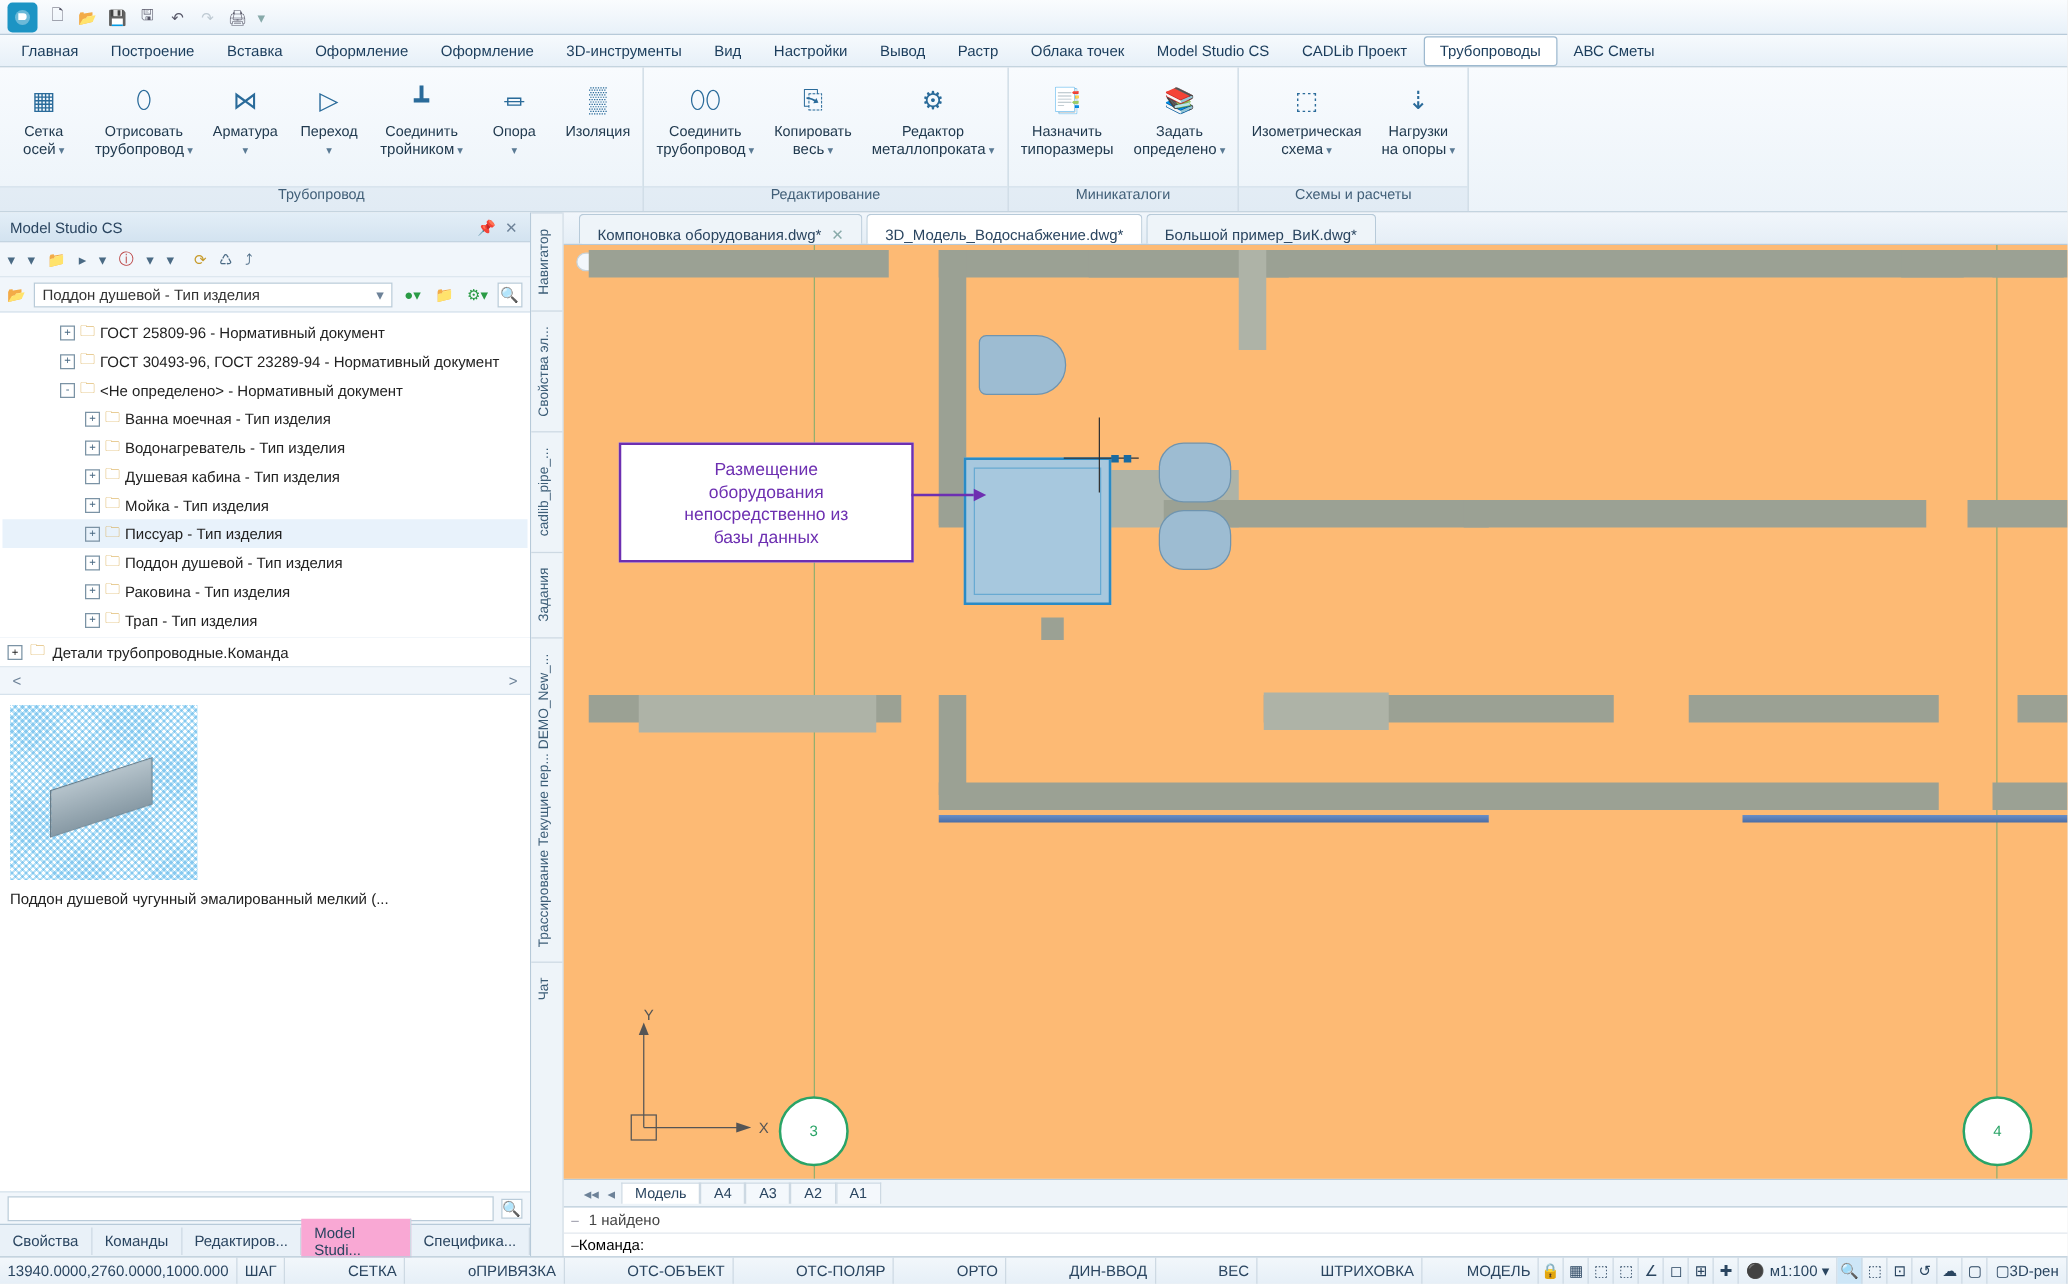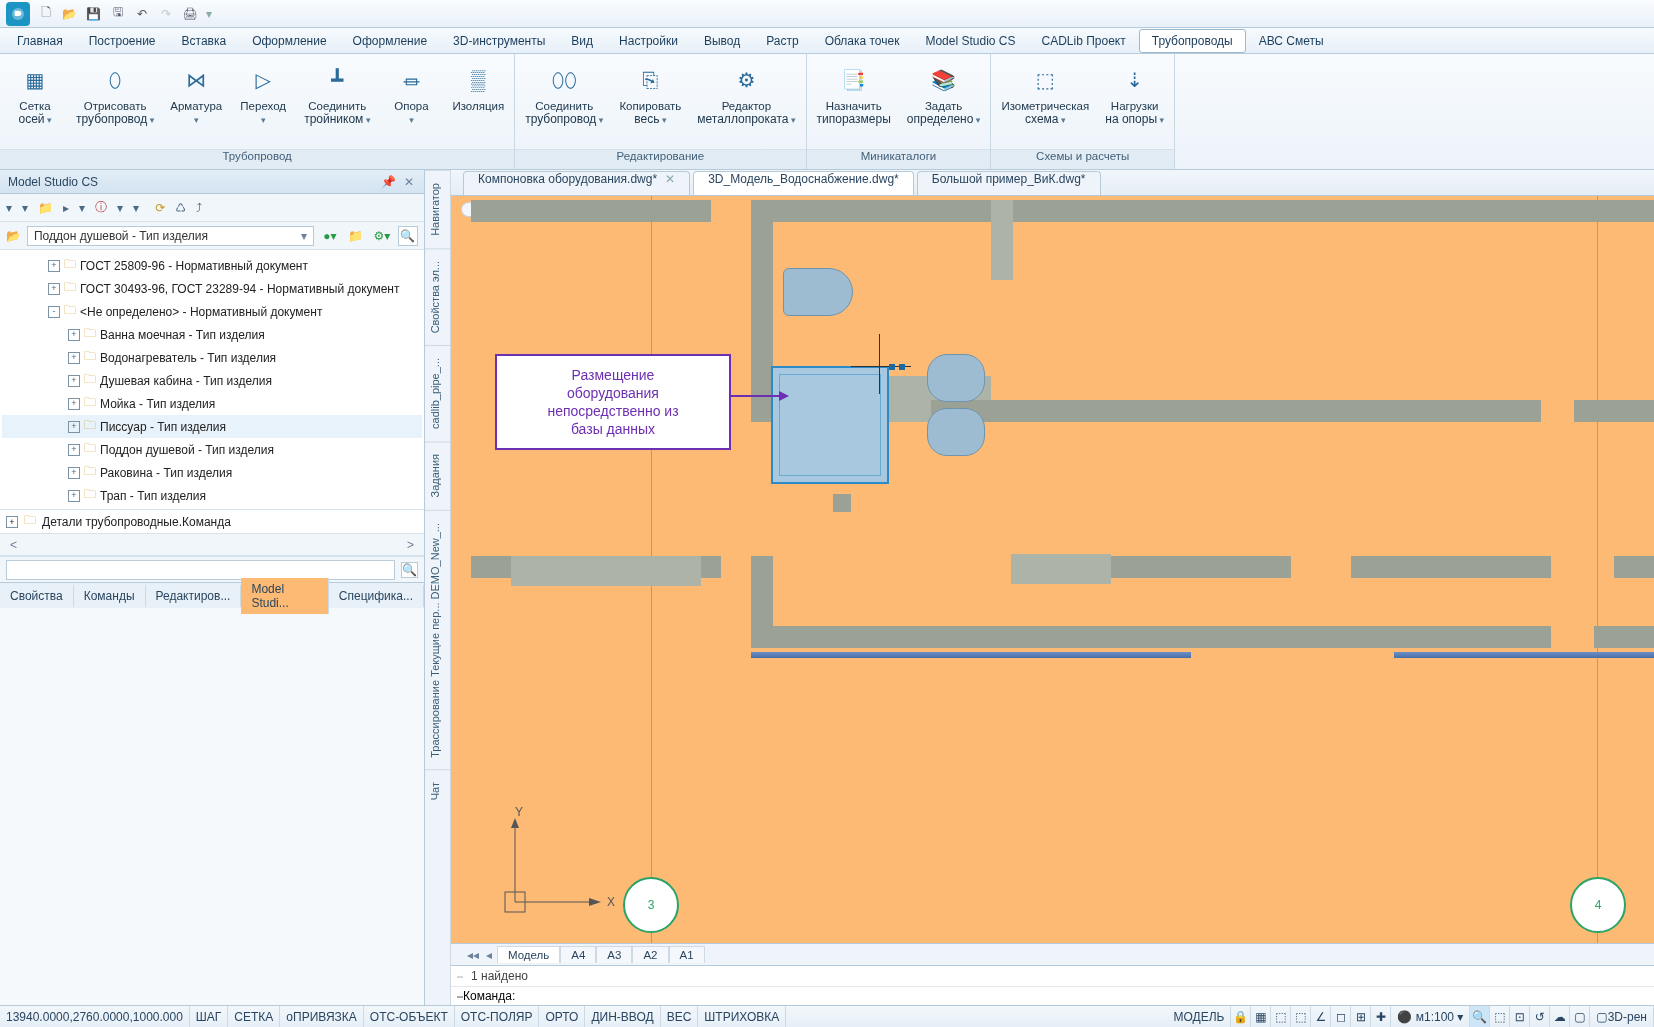--- a/index.html
+++ b/index.html
@@ -35,26 +35,26 @@
   .tree .node.sel{background:#e8f2fb;}
   .tree2{height:24px;border-bottom:1px solid #d6e2ec;background:#fff;display:flex;align-items:center;padding-left:6px;gap:6px;color:#222;}
   .navrow{height:22px;border-bottom:1px solid #d6e2ec;background:#f1f6fb;display:flex;align-items:center;justify-content:space-between;padding:0 10px;color:#6d8298;}
   .preview{flex:1;background:#fff;display:flex;flex-direction:column;}
   .preview .thumb{width:150px;height:140px;margin:8px;background-image:repeating-linear-gradient(45deg,#b9e2f7 0 2px,#fff 2px 4px),repeating-linear-gradient(-45deg,#b9e2f7 0 2px,#fff 2px 4px);background-blend-mode:multiply;position:relative;}
   .preview .thumb .tray{position:absolute;left:32px;top:52px;width:82px;height:44px;background:linear-gradient(#b5c3cb,#889aa5);transform:skewY(-18deg) rotateX(30deg);border:1px solid #677b87;}
   .preview .cap{padding:0 8px;color:#222;line-height:15px;}
   .spsearch2{height:26px;border-top:1px solid #d6e2ec;display:flex;align-items:center;padding:0 6px;gap:6px;background:#f1f6fb;}
   .sptabs{height:26px;border-top:1px solid #b7cad9;display:flex;align-items:center;background:#e9f1f8;}
   .sptabs .sptab{padding:4px 10px;border-right:1px solid #cdd9e3;color:#2a4560;}
-  .sptabs .sptab.active{background:#fdba74;}
+  .sptabs .sptab.active{background:#f9a8d4;}
   .vtabs{width:26px;background:#eef4f9;border-right:1px solid #cdd9e3;display:flex;flex-direction:column;}
   .vtabs .vtab{flex:0 0 auto;writing-mode:vertical-rl;transform:rotate(180deg);padding:12px 4px;color:#3c5d77;border-bottom:1px solid #cdd9e3;font-size:11px;text-align:center;white-space:nowrap;}
   .canvaswrap{flex:1;display:flex;flex-direction:column;min-width:0;}
   .doctabs{height:26px;background:linear-gradient(#f1f6fb,#e5eef6);border-bottom:1px solid #b7cad9;display:flex;align-items:flex-end;padding-left:12px;}
-  .doctabs .dtab{height:24px;display:flex;align-items:flex-start;padding:0 14px;border:1px solid #b7cad9;border-bottom:none;background:#eef4f9;border-radius:4px 4px 0 0;margin-right:3px;color:#2a4560;}
+  .doctabs .dtab{height:24px;display:flex;align-items:flex-end;padding:0 14px;border:1px solid #b7cad9;border-bottom:none;background:#eef4f9;border-radius:4px 4px 0 0;margin-right:3px;color:#2a4560;}
   .doctabs .dtab .x{margin-left:8px;color:#8aa;}
   .doctabs .dtab.active{background:#fff;}
   .canvas{flex:1;position:relative;background:#fdba74;overflow:hidden;}
   .viewbadges{position:absolute;left:10px;top:6px;display:flex;gap:6px;}
   .viewbadges .vb{padding:1px 10px;border:1px solid #c7d3dc;border-radius:8px;background:#f3f7fb;color:#6d8298;font-size:10px;}
   .wall{position:absolute;background:#9ba194;}
   .callout{position:absolute;border:2px solid #6d2fb1;background:#fff;color:#6d2fb1;text-align:center;padding:10px 12px;font-size:14px;line-height:18px;}
   .marker{position:absolute;width:56px;height:56px;border:2px solid #2aa467;border-radius:50%;display:flex;align-items:center;justify-content:center;color:#2aa467;font-size:26px;background:#fff;}
   .gridline{position:absolute;background:#2aa467;opacity:.5;}
   .ucs{position:absolute;left:24px;bottom:18px;color:#555;}
@@ -284,20 +284,26 @@
       </div>
     <div class="tree2">
       <span class="tw" style="width:12px;height:12px;border:1px solid #7b93a5;display:inline-flex;align-items:center;justify-content:center;font-size:9px;">+</span>
       <span style="color:#d5a13c;">🗀</span>
       <span>Детали трубопроводные.Команда</span>
     </div>
     <div class="navrow">
         <span>&lt;</span>
         <span>&gt;</span>
       </div>
+    <div class="preview">
+      <div class="thumb">
+          <div class="tray"></div>
+        </div>
+      <div class="cap">Поддон душевой чугунный эмалированный мелкий (...</div>
+    </div>
     <div class="spsearch2">
       <div class="sel" style="flex:1;height:20px;border:1px solid #b9cbd9;background:#fff;"></div>
       <span class="iconbtn" style="border:1px solid #b9cbd9;background:#fff;">🔍</span>
     </div>
     <div class="sptabs" id="sptabs">
         <div class="sptab">Свойства</div>
         <div class="sptab">Команды</div>
         <div class="sptab">Редактиров...</div>
         <div class="sptab active">Model Studi...</div>
         <div class="sptab">Специфика...</div>
@@ -420,21 +426,21 @@
       <div class="inp">
           <span class="pre">⎯</span>
           <span>Команда:</span>
         </div>
     </div>
   </div>
 </div>
 
 <div class="statusbar">
   <div class="cell">13940.0000,2760.0000,1000.000</div>
-  <div id="status-modes" style="display:flex;height:100%;">
+  <div id="status-modes" style="display:flex;height:100%;gap:44px;">
       <div class="cell">ШАГ</div>
       <div class="cell">СЕТКА</div>
       <div class="cell">оПРИВЯЗКА</div>
       <div class="cell">ОТС-ОБЪЕКТ</div>
       <div class="cell">ОТС-ПОЛЯР</div>
       <div class="cell">ОРТО</div>
       <div class="cell">ДИН-ВВОД</div>
       <div class="cell">ВЕС</div>
       <div class="cell">ШТРИХОВКА</div>
     </div>

